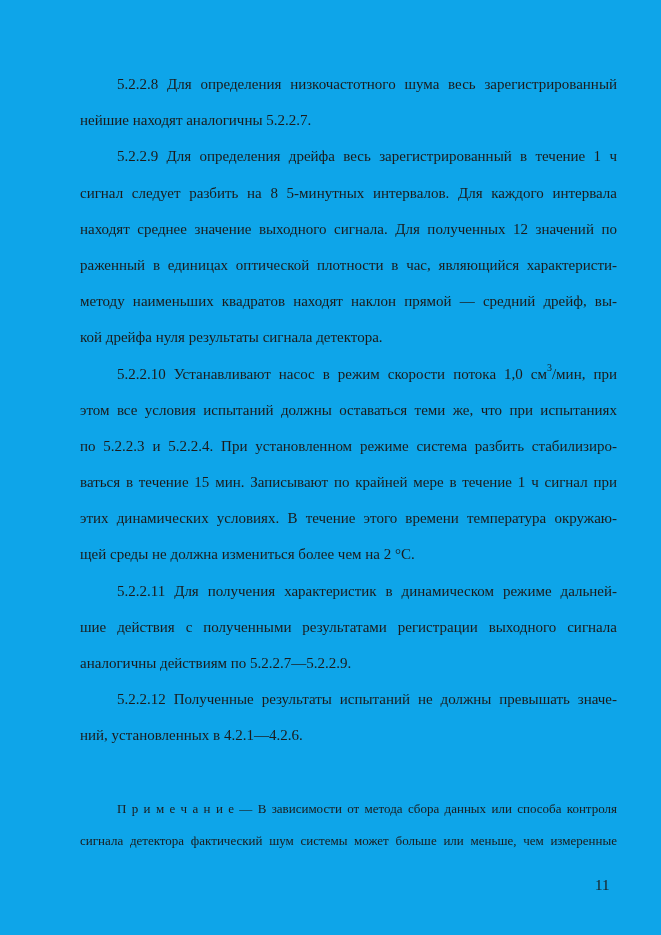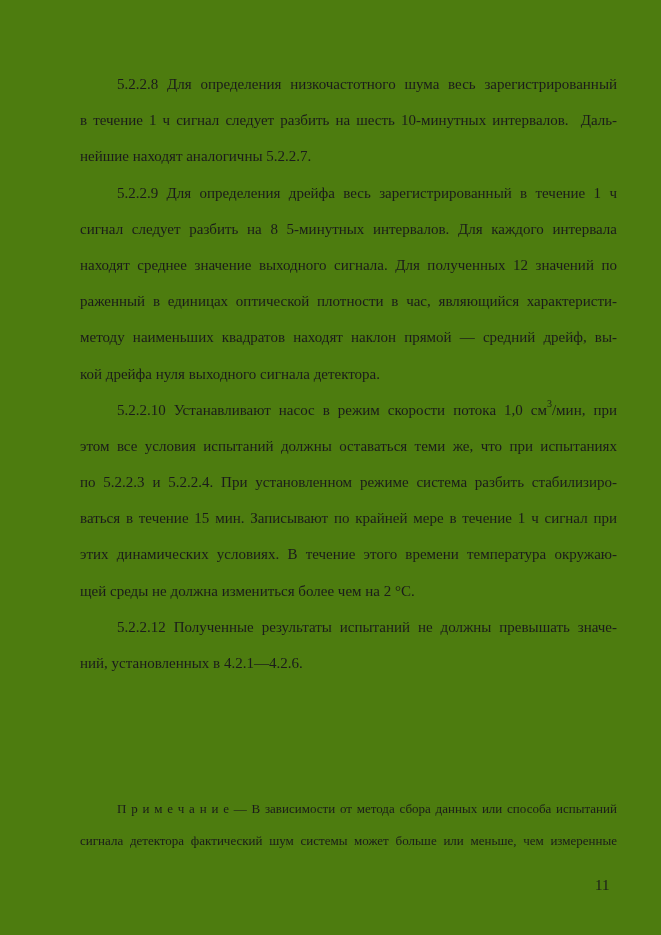--- a/index.html
+++ b/index.html
@@ -4,21 +4,21 @@
 <style>
   html, body {
     margin: 0;
     padding: 0;
     background: #ffffff;
   }
   .page {
     position: relative;
     width: 661px;
     height: 935px;
-    background: #4d7c0f;
+    background: #0ea5e9;
     font-family: "Liberation Serif", "DejaVu Serif", serif;
     color: #1b1b1b;
     overflow: hidden;
   }
   .text-block {
     position: absolute;
     left: 80px;
     top: 66px;
     width: 537px;
   }
@@ -60,50 +60,54 @@
 </style>
 </head>
 <body>
 
 <div class="page">
 
   <div class="text-block">
 
     <p class="para">
       <span class="ln ind">5.2.2.8 Для определения низкочастотного шума весь зарегистрированный</span>
-      <span class="ln">в течение 1 ч сигнал следует разбить на шесть 10-минутных интервалов.&nbsp; Даль-</span>
       <span class="ln last">нейшие находят аналогичны 5.2.2.7.</span>
     </p>
 
     <p class="para">
       <span class="ln ind">5.2.2.9 Для определения дрейфа весь зарегистрированный в течение 1 ч</span>
       <span class="ln">сигнал следует разбить на 8 5-минутных интервалов. Для каждого интервала</span>
       <span class="ln">находят среднее значение выходного сигнала. Для полученных 12 значений по</span>
       <span class="ln">раженный в единицах оптической плотности в час, являющийся характеристи-</span>
       <span class="ln">методу наименьших квадратов находят наклон прямой — средний дрейф, вы-</span>
-      <span class="ln last">кой дрейфа нуля выходного сигнала детектора.</span>
+      <span class="ln last">кой дрейфа нуля результаты сигнала детектора.</span>
     </p>
 
     <p class="para">
       <span class="ln ind"><span>5.2.2.10 Устанавливают насос в режим скорости потока 1,0 см</span><span class="sup3">3</span><span>/мин, при</span></span>
       <span class="ln">этом все условия испытаний должны оставаться теми же, что при испытаниях</span>
       <span class="ln">по 5.2.2.3 и 5.2.2.4. При установленном режиме система разбить стабилизиро-</span>
       <span class="ln">ваться в течение 15 мин. Записывают по крайней мере в течение 1 ч сигнал при</span>
       <span class="ln">этих динамических условиях. В течение этого времени температура окружаю-</span>
       <span class="ln last">щей среды не должна измениться более чем на 2 °С.</span>
     </p>
 
+    <p class="para">
+      <span class="ln ind">5.2.2.11 Для получения характеристик в динамическом режиме дальней-</span>
+      <span class="ln">шие действия с полученными результатами регистрации выходного сигнала</span>
+      <span class="ln last">аналогичны действиям по 5.2.2.7—5.2.2.9.</span>
+    </p>
 
     <p class="para">
       <span class="ln ind">5.2.2.12 Полученные результаты испытаний не должны превышать значе-</span>
       <span class="ln last">ний, установленных в 4.2.1—4.2.6.</span>
     </p>
 
   </div>
 
   <div class="note-block">
-    <span class="ln ind">П р и м е ч а н и е — В зависимости от метода сбора данных или способа испытаний</span>
+    <span class="ln ind">П р и м е ч а н и е — В зависимости от метода сбора данных или способа контроля</span>
     <span class="ln">сигнала детектора фактический шум системы может больше или меньше, чем измеренные</span>
   </div>
 
   <div class="page-number">11</div>
 
 </div>
 
 </body></html>

